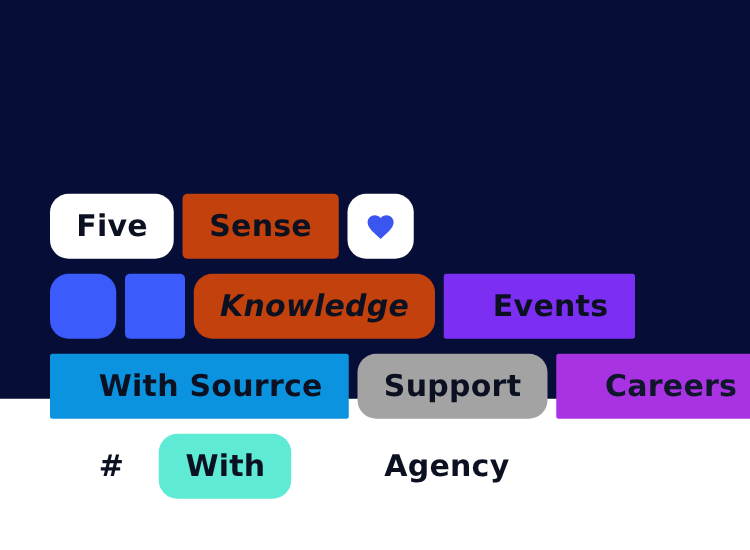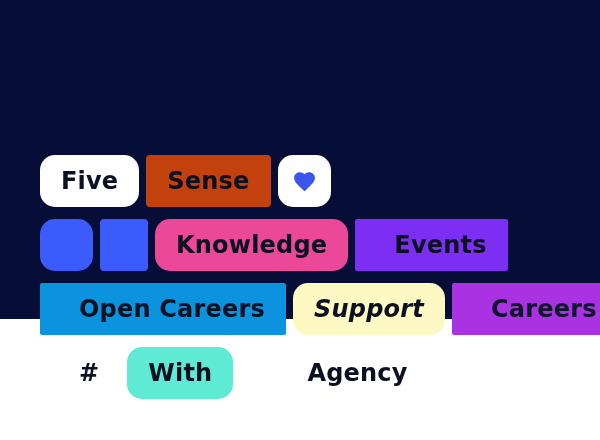--- a/index.html
+++ b/index.html
@@ -82,27 +82,27 @@
       <div class="icon-btn r-round" style="background-color: rgb(255, 255, 255); color: rgb(59, 85, 239);">
         <svg class="heart-svg" viewBox="0 0 24 24" fill="currentColor" aria-hidden="true">
           <path d="M12 21.35l-1.45-1.32C5.4 15.36 2 12.28 2 8.5 2 5.42 4.42 3 7.5 3c1.74 0 3.41.81 4.5 2.09C13.09 3.81 14.76 3 16.5 3 19.58 3 22 5.42 22 8.5c0 3.78-3.4 6.86-8.55 11.54L12 21.35z"></path>
         </svg>
       </div>
     </div>
 
     <div class="row">
       <div class="sq r-round" style="background-color: rgb(59, 91, 253);"></div>
       <div class="sq sq-narrow r-slight" style="background-color: rgb(59, 91, 253);"></div>
-      <div class="tag r-round" style="background-color: #ec4899; color: rgb(12, 17, 34);">Knowledge</div>
+      <div class="tag r-round" style="background-color: #c2410c; color: rgb(12, 17, 34); font-style: italic;">Knowledge</div>
       <div class="tag r-sharp" style="background-color: rgb(124, 47, 242); color: rgb(12, 17, 34);">Events</div>
     </div>
 
     <div class="row">
-      <div class="tag r-sharp" style="background-color: rgb(12, 147, 224); color: rgb(12, 17, 34);">Open Careers</div>
-      <div class="tag r-round" style="background-color: #fef9c3; color: rgb(12, 17, 34); font-style: italic;">Support</div>
+      <div class="tag r-sharp" style="background-color: rgb(12, 147, 224); color: rgb(12, 17, 34);">With Sourrce</div>
+      <div class="tag r-round" style="background-color: #a3a3a3; color: rgb(12, 17, 34);">Support</div>
       <div class="tag r-sharp" style="background-color: rgb(169, 50, 226); color: #0f172a;">Careers</div>
     </div>
 
     <div class="row">
       <div class="tag r-sharp" style="background-color: rgb(255, 255, 255); color: rgb(12, 17, 34);">#</div>
       <div class="tag r-round" style="background-color: #5eead4; color: rgb(12, 17, 34);">With</div>
       <div class="tag r-sharp" style="background-color: rgb(255, 255, 255); color: rgb(12, 17, 34); margin-left: 28px;">Agency</div>
     </div>
 
   </div>

